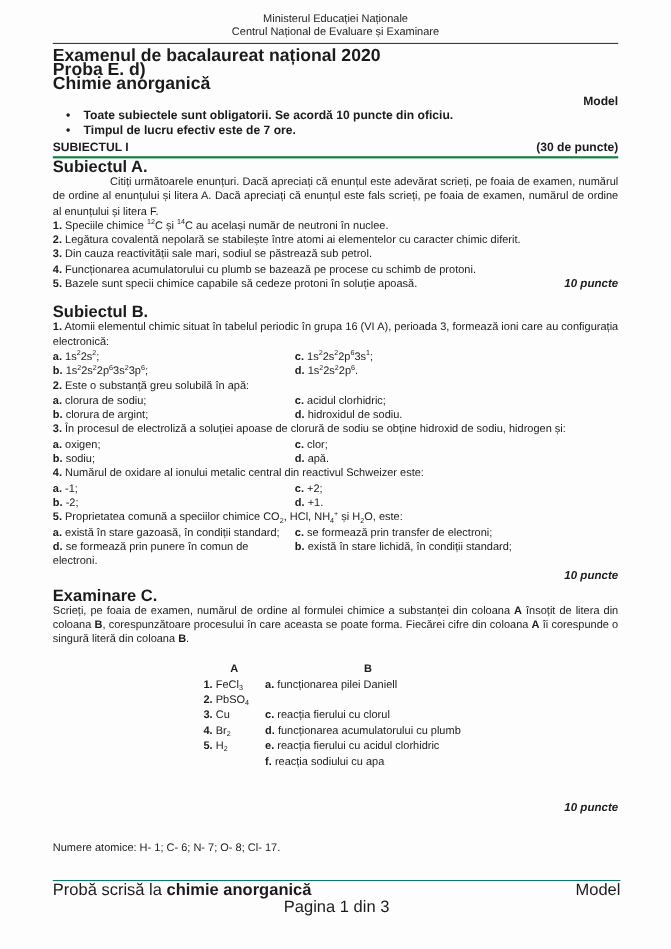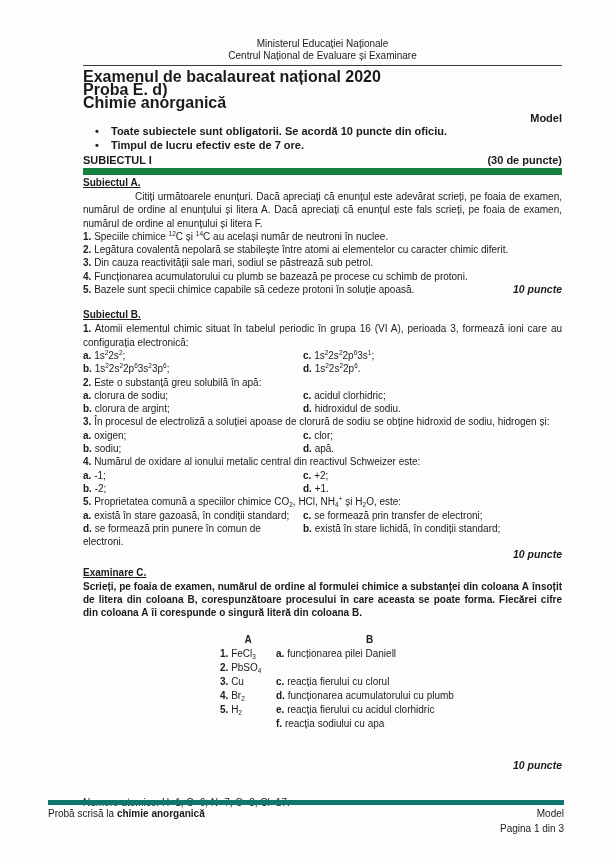--- a/index.html
+++ b/index.html
@@ -7,54 +7,54 @@
     position:relative;
     width:610px;height:863px;
     margin:0 auto;
     background:#fdfdfd;
     color:#1b1b1b;
     font-family:"Liberation Sans","DejaVu Sans",sans-serif;
     font-size:10px;line-height:13.3px;
     overflow:hidden;
     box-sizing:border-box;
   }
-  .content{padding:38px 48px 0 48px;margin-left:35px;}
+  .content{padding:12px 48px 0 48px;}
   .ministry{font-size:10px;line-height:12px;text-align:center;color:#222;}
   .rule{border:0;border-top:1.2px solid #3a3a3a;margin:3px 0 4px 0;}
   .title-line{font-size:16px;font-weight:bold;line-height:13px;text-align:left;}
   .model-top{font-weight:bold;font-size:11px;text-align:right;margin-top:3px;line-height:13px;}
   .bullet-row{font-weight:bold;font-size:11px;line-height:13.5px;padding-left:12px;display:flex;}
   .bullet-glyph{width:16px;flex:0 0 16px;}
   .band{display:flex;justify-content:space-between;font-weight:bold;font-size:11px;
-        border-bottom:7px solid #15803d;padding-bottom:1px;margin-top:1px;line-height:14px;}
-  .sec-head{font-weight:bold;font-size:10px;line-height:14px;margin-top:1px;text-decoration:underline;}
+        border-bottom:2px solid #15803d;padding-bottom:1px;margin-top:1px;line-height:14px;}
+  .sec-head{font-weight:bold;font-size:15px;line-height:14px;margin-top:1px;}
   p.intro{margin:0;text-align:justify;text-indent:52px;}
-  p.intro-noindent{margin:0;text-align:justify;font-weight:bold;}
+  p.intro-noindent{margin:0;text-align:justify;}
   .stmt{line-height:13.3px;}
   .stmt b,.q b,.opt b{font-weight:bold;}
   .stmt-last{display:flex;justify-content:space-between;align-items:baseline;}
   .pts{font-weight:bold;font-style:italic;font-size:10.5px;white-space:nowrap;}
   .pts-line{text-align:right;font-weight:bold;font-style:italic;font-size:10.5px;line-height:13.3px;}
   p.q{margin:0;text-align:justify;}
   .opts{display:grid;grid-template-columns:218px 1fr;column-gap:2px;}
   .opt{line-height:13.3px;}
   sup{font-size:6.5px;vertical-align:4px;line-height:0;}
   sub{font-size:6.5px;vertical-align:-2px;line-height:0;}
   .mtab{margin-left:137px;margin-top:13px;}
   .mtab-head{display:flex;font-weight:bold;line-height:14px;}
   .mtab-head .ha{width:56px;text-align:center;}
   .mtab-head .hb{padding-left:90px;}
   .mtab-row{display:flex;line-height:14px;}
   .ca{width:56px;flex:0 0 56px;white-space:nowrap;}
   .cb{white-space:nowrap;}
   .atoms{margin-top:24px;}
   .footer{position:absolute;left:48px;right:46px;top:800px;
-          border-top:5px solid #0f766e;font-size:10px;line-height:12px;padding-top:3px;}
+          border-top:1px solid #0f766e;font-size:15px;line-height:12px;padding-top:3px;}
   .footer-row{display:flex;justify-content:space-between;}
-  .footer-center{text-align:right;margin-top:3px;}
+  .footer-center{text-align:center;margin-top:3px;}
   .sp-b{margin-top:12px;}
   .sp-c{margin-top:4px;}
   .sp-pts-c{margin-top:28px;}
 </style>
 </head>
 <body>
 
 <div class="page">
   <div class="content">
 

